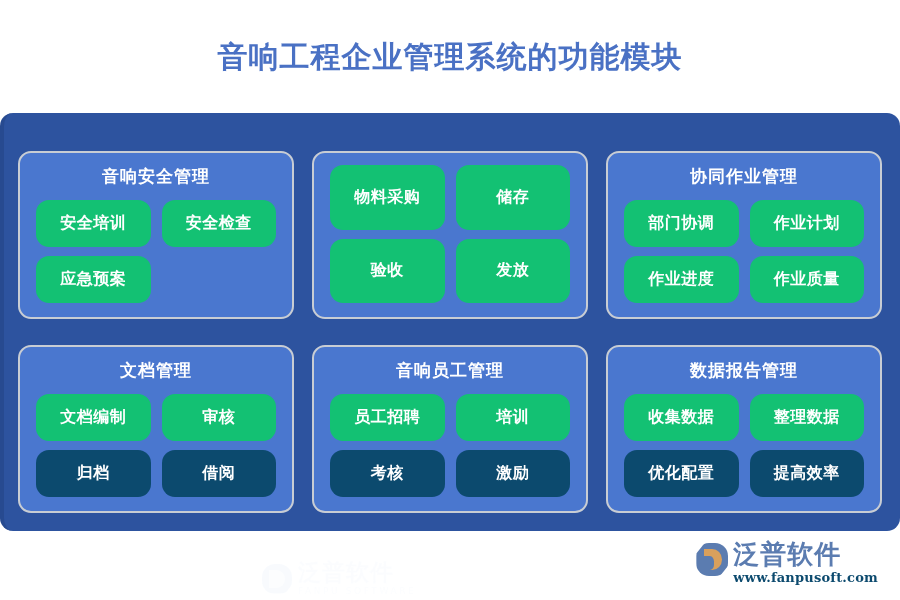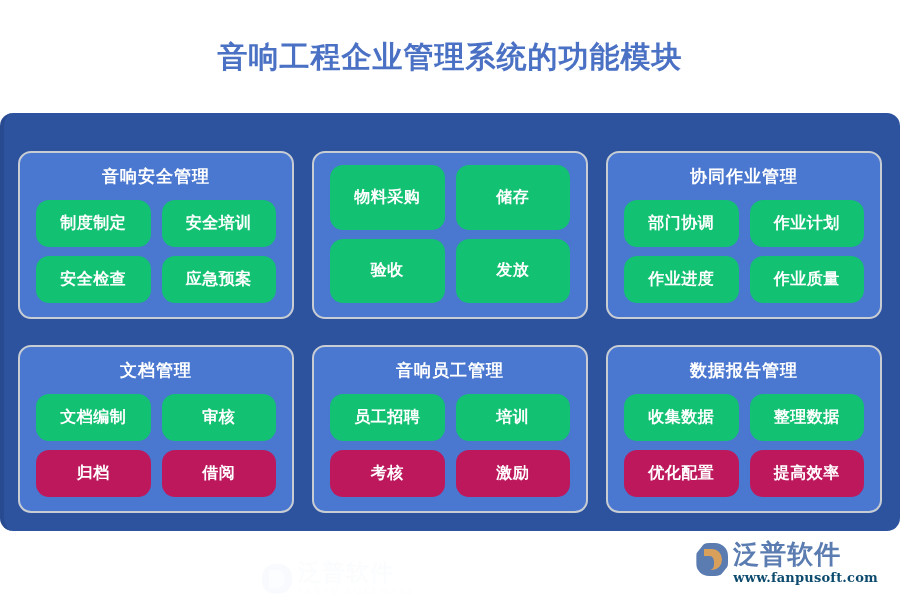--- a/index.html
+++ b/index.html
@@ -112,21 +112,21 @@
     font-size:16px;
     font-weight:bold;
     letter-spacing:.5px;
     min-height:36px;
     border:none;
     cursor:pointer;
     font-family:inherit;
     white-space:nowrap;
   }
   .mod-btn.green { background:#13c173; }
-  .mod-btn.blue  { background:#be185d; }
+  .mod-btn.blue  { background:#0c4a6e; }
 
   
   .footer {
     position:relative;
     height:69px;
     background:#ffffff;
   }
   .logo {
     position:absolute;
     right:22px;
@@ -183,21 +183,20 @@
       <span class="wm-cn">泛普软件</span>
       <span class="wm-en">FANPU SOFTWARE</span>
     </span>
   </div>
 
   <div class="panel-grid">
 
     <div class="card">
       <div class="card-title">音响安全管理</div>
       <div class="card-buttons">
-        <button class="mod-btn green">制度制定</button>
         <button class="mod-btn green">安全培训</button>
         <button class="mod-btn green">安全检查</button>
         <button class="mod-btn green">应急预案</button>
       </div>
     </div>
 
     <div class="card">
       <div class="card-buttons">
         <button class="mod-btn green">物料采购</button>
         <button class="mod-btn green">储存</button>

